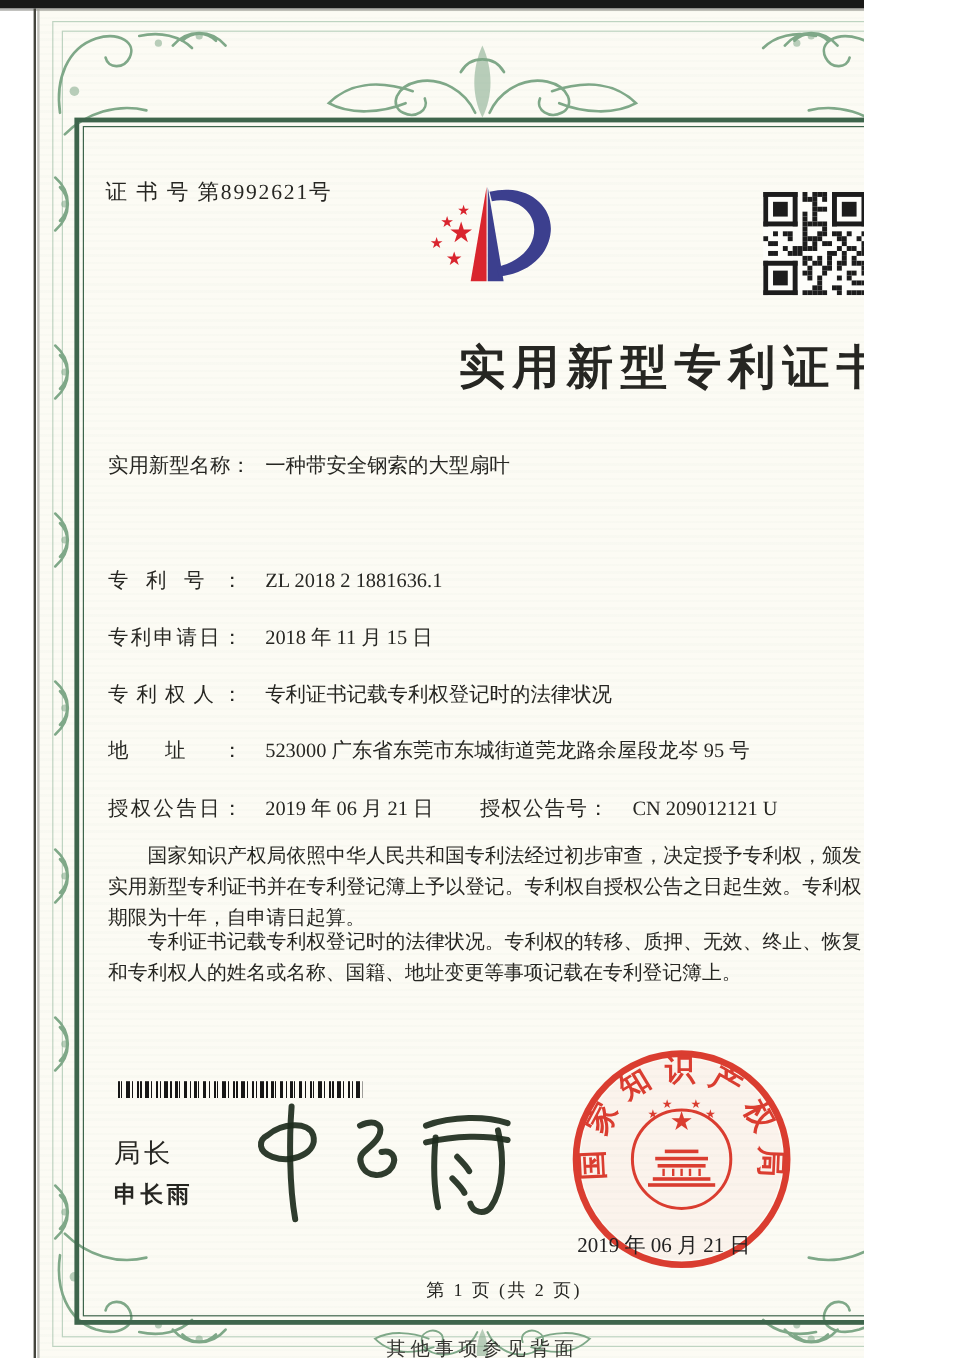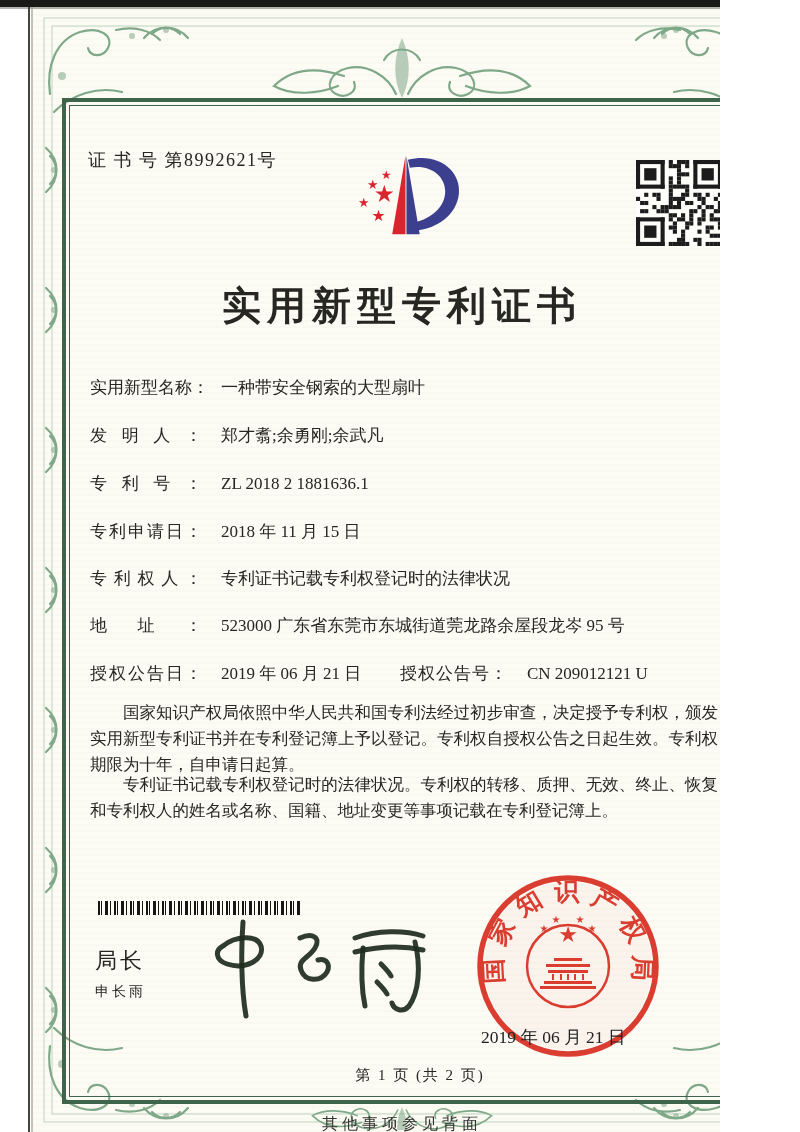--- a/index.html
+++ b/index.html
@@ -25,39 +25,39 @@
   .inner-frame { position:absolute; left:62px; top:98px; width:680px; height:1006px;
     border:4px solid var(--frame-green,#3e654c); }
   .inner-frame::after { content:""; position:absolute; inset:3px;
     border:1.5px solid var(--frame-green,#3e654c); }
 
   .cert-no { position:absolute; left:88px; top:148px; font-size:18px; letter-spacing:1.5px; }
 
   svg.logo { position:absolute; left:345px; top:150px; }
   svg.qr   { position:absolute; left:636px; top:160px; background:#fdfdfa; }
 
-  .title { position:absolute; left:62px; top:279px; width:680px; text-align:center;
+  .title { position:absolute; left:62px; top:279px; width:680px; text-align:right;
     font-size:39px; font-weight:700; letter-spacing:6px; }
 
   .field { position:absolute; left:90px; width:640px; font-size:17px; white-space:nowrap; }
   .field .label { display:inline-block; width:112px; text-align:justify; text-align-last:justify; }
   .field .value { margin-left:19px; }
   .pair2 { position:absolute; left:310px; top:0; }
   .pair2 .label2 { letter-spacing:1px; }
 
   .body-text { position:absolute; left:90px; width:628px; font-size:16.5px; line-height:1.58;
     text-align:justify; text-indent:2em; }
 
   .barcode { position:absolute; left:98px; top:901px; width:204px; height:14px;
     background:repeating-linear-gradient(90deg,
       #161616 0 2px, #fcfbf4 2px 3px, #161616 3px 4px, #fcfbf4 4px 7px,
       #161616 7px 10px, #fcfbf4 10px 12px, #161616 12px 13px, #fcfbf4 13px 16px); }
 
   .officer-title { position:absolute; left:95px; top:946px; font-size:22px; letter-spacing:3px; }
-  .officer-name  { position:absolute; left:95px; top:983px; font-size:14px; letter-spacing:3px; }
+  .officer-name  { position:absolute; left:95px; top:983px; font-size:19px; letter-spacing:3px;font-weight:bold; }
   svg.signature  { position:absolute; left:205px; top:908px; }
   .sig { fill:none; stroke:#1d2b1c; stroke-width:5; stroke-linecap:round; stroke-linejoin:round; opacity:.92; }
 
   svg.seal { position:absolute; left:468px; top:866px; opacity:.95; mix-blend-mode:multiply; }
   .seal-red   { stroke:var(--seal-red,#dd3327); fill:none; }
   .seal-fill  { fill:var(--seal-red,#dd3327); stroke:none; }
   .seal-text  { fill:var(--seal-red,#dd3327); font-size:25px; font-weight:700; letter-spacing:2px; }
   .seal-date  { position:absolute; left:481px; top:1025px; font-size:17.5px; color:#222; z-index:3; }
 
   .footer-page { position:absolute; left:62px; top:1066px; width:680px; text-align:center;
@@ -277,23 +277,20 @@
       <rect x="72" y="80" width="4" height="4" fill="#1c1c1c"></rect>
       <rect x="76" y="80" width="4" height="4" fill="#1c1c1c"></rect>
       <rect x="80" y="80" width="4" height="4" fill="#1c1c1c"></rect>
     </svg>
 
   <h1 class="title">实用新型专利证书</h1>
 
   <div class="field" style="top:376px">
     <span class="label">实用新型名称：</span><span class="value">一种带安全钢索的大型扇叶</span>
   </div>
-  <div class="field" style="top:424px">
-    <span class="label">发明人：</span><span class="value">郑才翥;余勇刚;余武凡</span>
-  </div>
   <div class="field" style="top:472px">
     <span class="label">专利号：</span><span class="value">ZL 2018 2 1881636.1</span>
   </div>
   <div class="field" style="top:520px">
     <span class="label">专利申请日：</span><span class="value">2018 年 11 月 15 日</span>
   </div>
   <div class="field" style="top:567px">
     <span class="label">专利权人：</span><span class="value">专利证书记载专利权登记时的法律状况</span>
   </div>
   <div class="field" style="top:614px">

